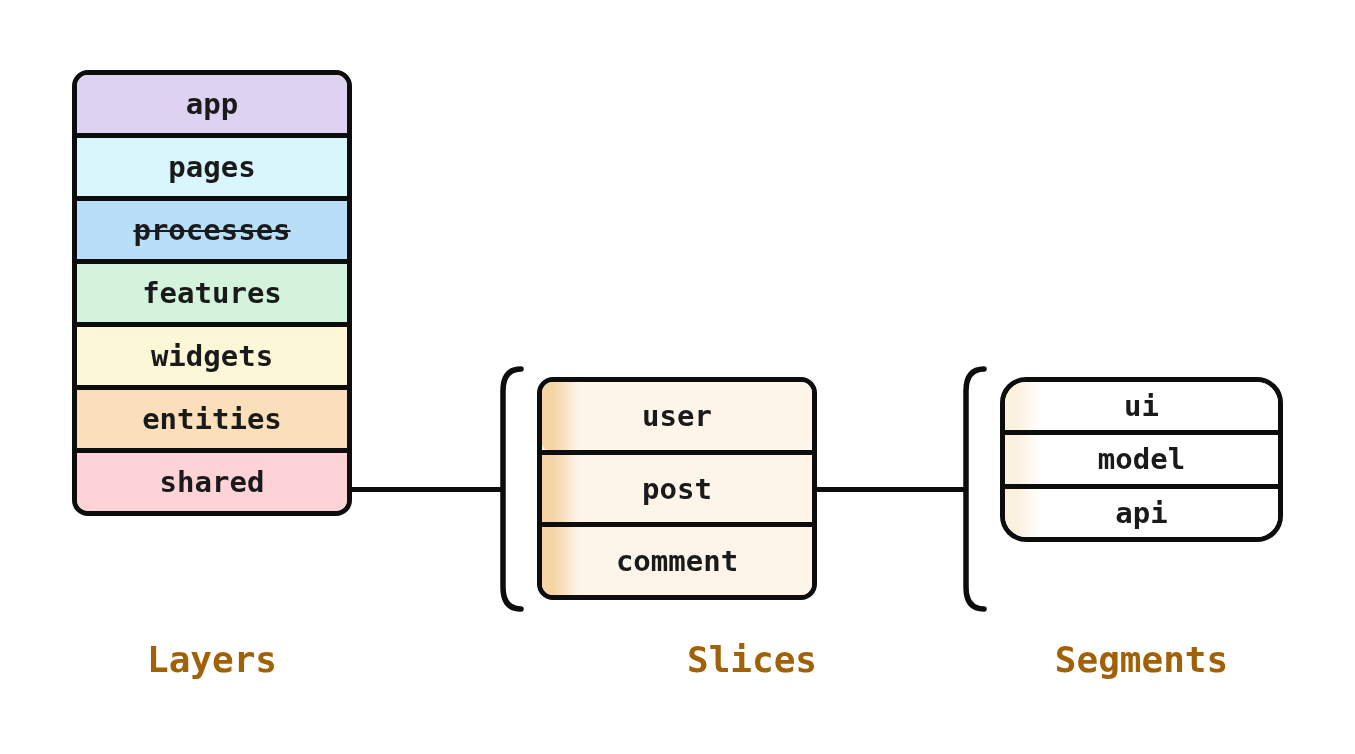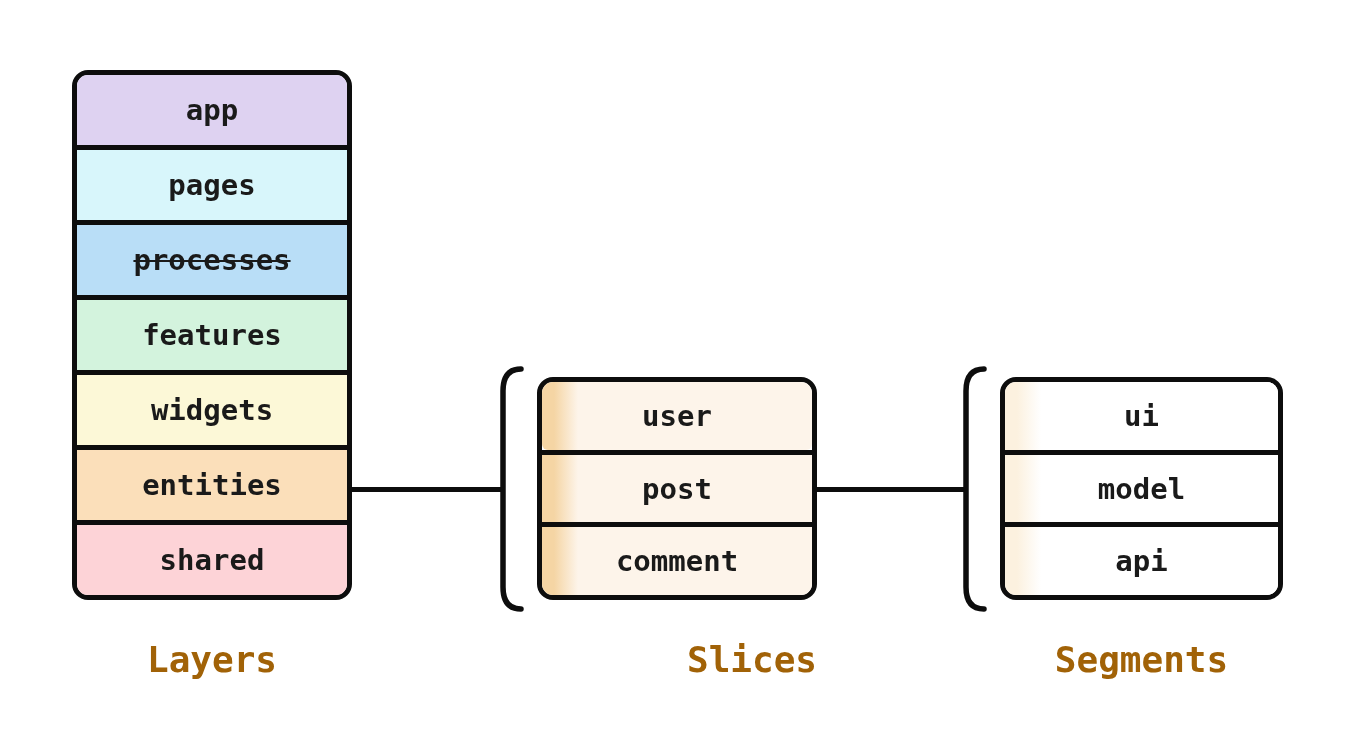--- a/index.html
+++ b/index.html
@@ -25,23 +25,23 @@
   .stack .row {
     flex: 1;
     display: flex;
     align-items: center;
     justify-content: center;
     font-size: 29px;
     font-weight: bold;
     border-top: 5px solid #0d0d0d;
   }
   .stack .row:first-child { border-top: none; }
-  .layers-box  { left: 72px;   top: 70px;  width: 280px; height: 530px; }
+  .layers-box  { left: 72px;   top: 70px;  width: 280px; height: 446px; }
   .slices-box  { left: 537px;  top: 377px; width: 280px; height: 223px; }
-  .segments-box{ left: 1000px; top: 377px; width: 283px; height: 223px; }
+  .segments-box{ left: 1000px; top: 377px; width: 283px; height: 165px; border-radius: 26px; }
   .caption {
     position: absolute;
     top: 642px;
     font-size: 36px;
     font-weight: 700;
     text-align: center;
     line-height: 1;
     color: #a16207;
   }
   .caption-layers   { left: 72px;   width: 280px; }

